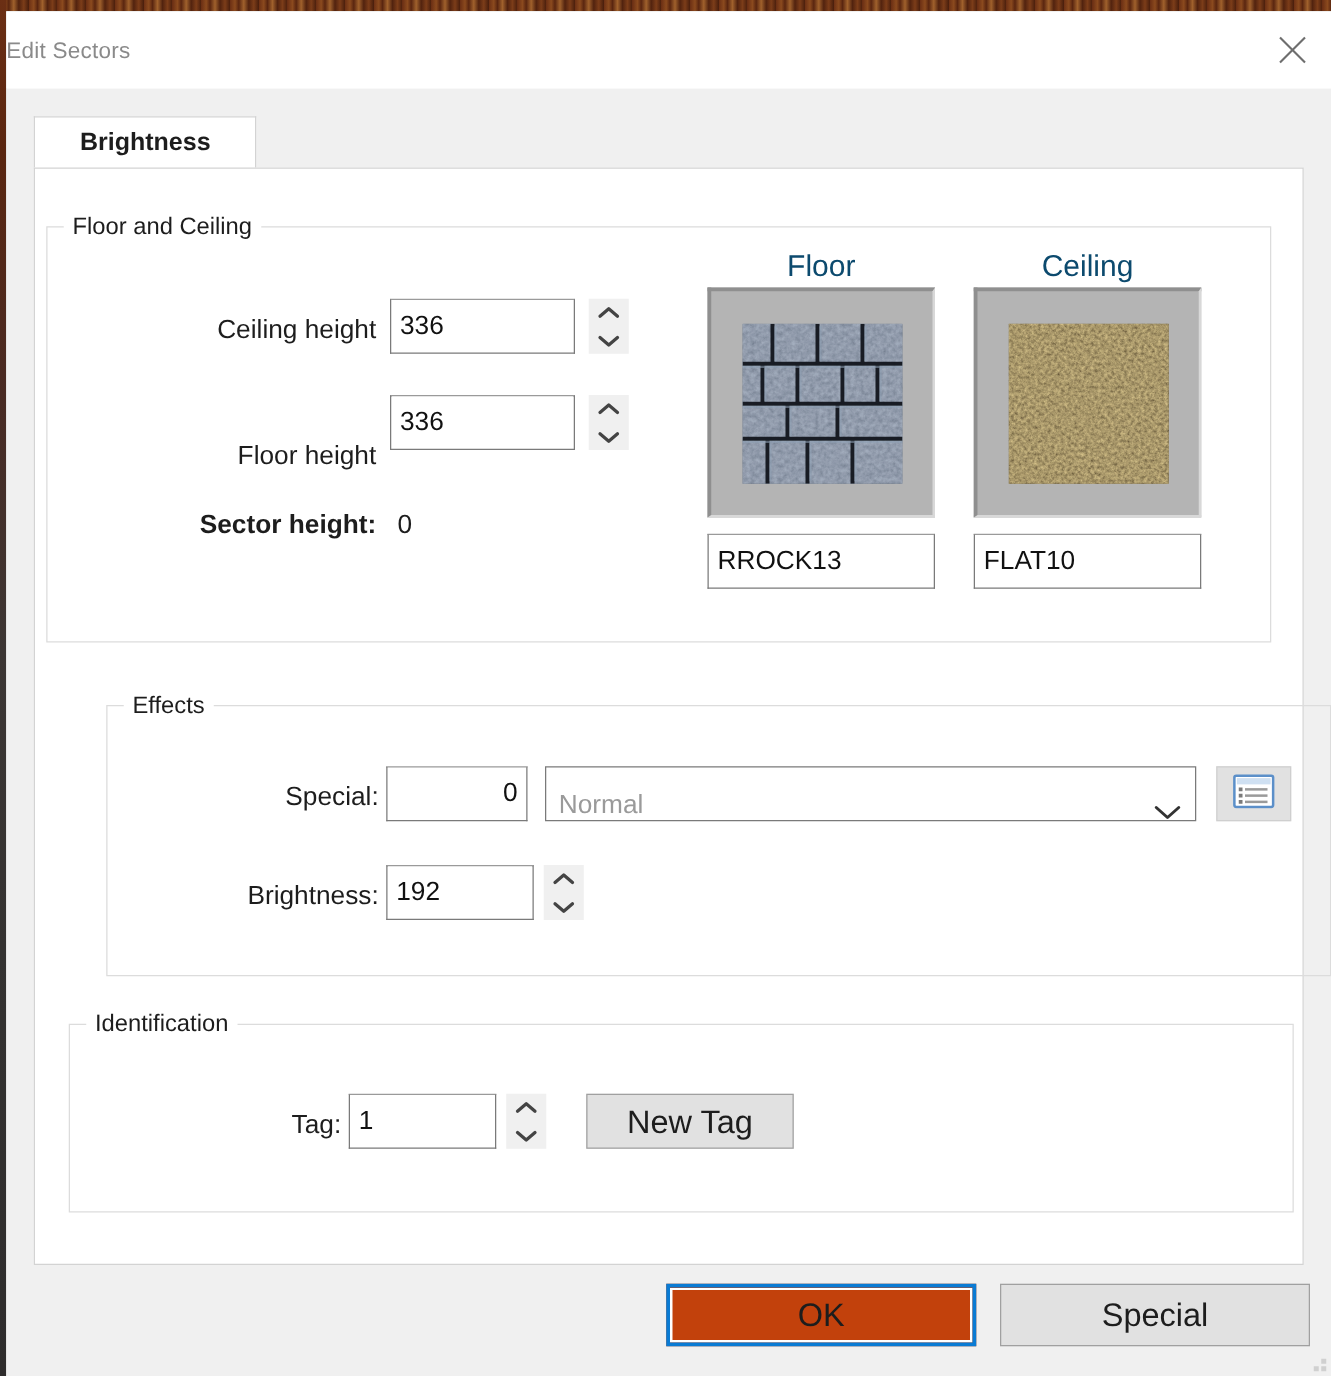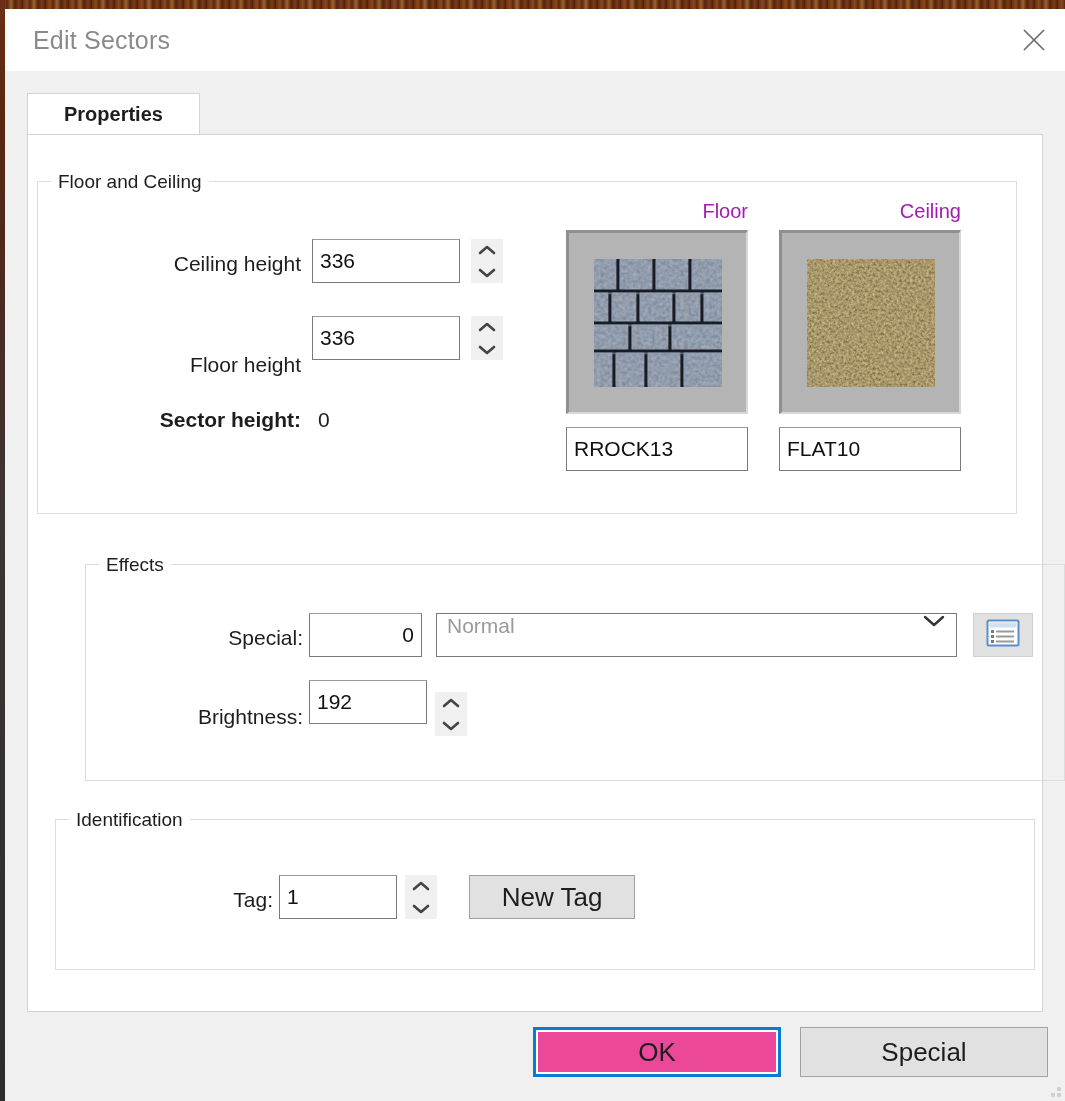--- a/index.html
+++ b/index.html
@@ -48,25 +48,24 @@
   
   #titlebar {
     height: 62px;
     background: #ffffff;
     flex: 0 0 auto;
     display: flex;
     align-items: center;
     position: relative;
   }
   #window-title {
-    font-size: 25px;
+    font-size: 18px;
     color: #8a8a8a;
     letter-spacing: 0.2px;
     white-space: nowrap;
-    margin-left: 28px;
   }
   #close-button {
     position: absolute;
     right: 0; top: 0;
     width: 62px; height: 62px;
     display: flex;
     align-items: center;
     justify-content: center;
     cursor: pointer;
   }
@@ -189,23 +188,23 @@
   
   .static-val {
     position: absolute;
     font-size: 21px;
     color: #1d1d1d;
   }
 
   
   .tex-caption {
     position: absolute;
-    font-size: 20px;
-    color: #a21caf;
-    text-align: right;
+    font-size: 24px;
+    color: #0c4a6e;
+    text-align: center;
     white-space: nowrap;
   }
   .tex-frame {
     position: absolute;
     width: 182px; height: 184px;
     background: #b4b4b4;
     box-sizing: border-box;
     border-top: 3px solid #8f8f8f;
     border-left: 3px solid #8f8f8f;
     border-right: 2px solid #d8d8d8;
@@ -220,21 +219,21 @@
     image-rendering: pixelated;
   }
 
   
   .combo {
     position: absolute;
     box-sizing: border-box;
     background: #ffffff;
     border: 1px solid #7a7a7a;
     display: flex;
-    align-items: flex-start;
+    align-items: flex-end;
     cursor: pointer;
     gap: 20px;
   }
   .combo-text {
     flex: 1 1 auto;
     padding-left: 10px;
     font-size: 21px;
     color: #9a9a9a;
     white-space: nowrap;
     overflow: hidden;
@@ -270,21 +269,21 @@
     font-size: 26px;
     color: #1d1d1d;
     display: flex;
     align-items: center;
     justify-content: center;
     cursor: pointer;
     white-space: nowrap;
   }
   .btn.default {
     border: 3px solid #0a7bd4;
-    background: #ec4899;
+    background: #c2410c;
     box-shadow: inset 0 0 0 2px #ffffff;
   }
 
   
   #footer { position: absolute; left:0; right:0; bottom:0; height: 88px; }
   #ok-button     { left: 528px; top: 14px; width: 248px; height: 50px; }
   #cancel-button { left: 795px; top: 14px; width: 248px; height: 50px; }
 
   #resize-grip {
     position: absolute;
@@ -314,21 +313,21 @@
           <line x1="23" y1="3" x2="3" y2="23" stroke="#6e6e6e" stroke-width="1.7"></line>
         </svg>
       </span>
     </div>
   </div>
 
   <div id="dialog-body">
 
     <div id="tab-strip">
       <div class="tab">
-        <span>Properties</span>
+        <span>Brightness</span>
       </div>
     </div>
 
     <div id="tab-page">
 
       <div class="groupbox" id="gb-floor">
         <div class="gb-frame"></div>
         <div class="gb-title">Floor and Ceiling</div>
         <div class="gb-content">
 
@@ -448,21 +447,21 @@
                 <g fill="#9a9a9a">
                   <rect x="10" y="11.5" width="18" height="2"></rect>
                   <rect x="10" y="16.5" width="18" height="2"></rect>
                   <rect x="10" y="21.5" width="18" height="2"></rect>
                 </g>
               </svg>
             </span>
           </div>
 
           <div class="field-label" style="left:38px; top:141px; width:180px;">Brightness:</div>
-          <input class="txt" id="brightness-input" style="left: 224px; top: 116px; width: 118px; height: 44px;" value="192">
+          <input class="txt" id="brightness-input" style="left: 224px; top: 128px; width: 118px; height: 44px;" value="192">
           <div class="spinner" style="left:350px; top:128px; height:44px;">
             <div class="spin-half">
               <svg width="18" height="11" viewBox="0 0 18 11">
                   <polyline points="2,8 9,2 16,8" fill="none" stroke="#444" stroke-width="2.6" stroke-linecap="round" stroke-linejoin="round"></polyline>
                 </svg>
             </div>
             <div class="spin-half">
               <svg width="18" height="11" viewBox="0 0 18 11">
                   <polyline points="2,3 9,9 16,3" fill="none" stroke="#444" stroke-width="2.6" stroke-linecap="round" stroke-linejoin="round"></polyline>
                 </svg>

